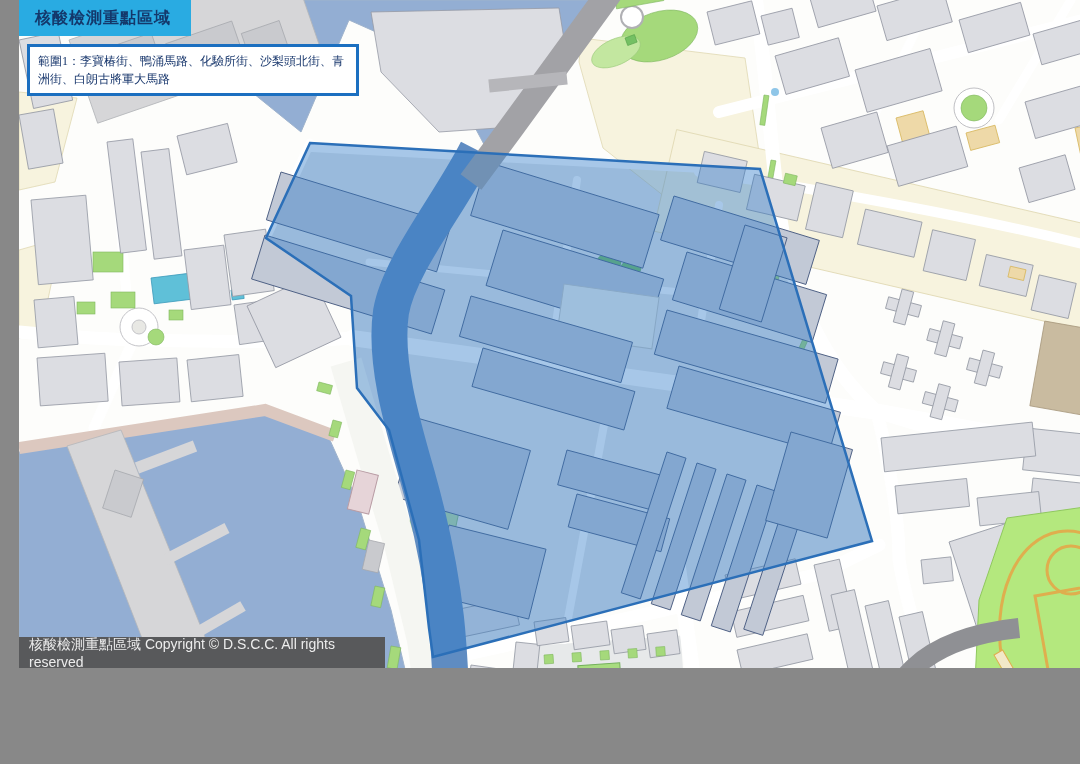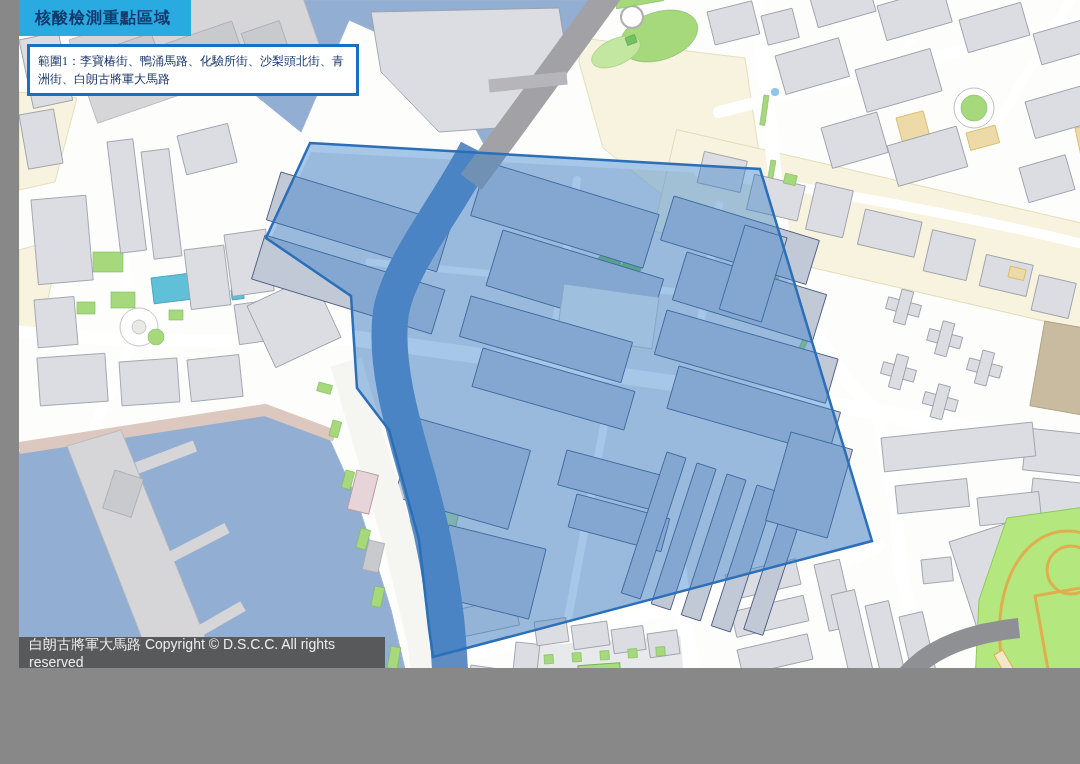--- a/index.html
+++ b/index.html
@@ -338,16 +338,16 @@
 
   <div class="header-bar">
     <span>核酸檢測重點區域</span>
   </div>
 
   <div class="info-box">
     <span>範圍1：李寶椿街、鴨涌馬路、化驗所街、沙梨頭北街、青洲街、白朗古將軍大馬路</span>
   </div>
 
   <div class="footer-bar">
-    <span>白朗古將軍大馬路 Copyright © D.S.C.C. All rights reserved</span>
+    <span>核酸檢測重點區域 Copyright © D.S.C.C. All rights reserved</span>
   </div>
 
 </div>
 
 </body></html>

